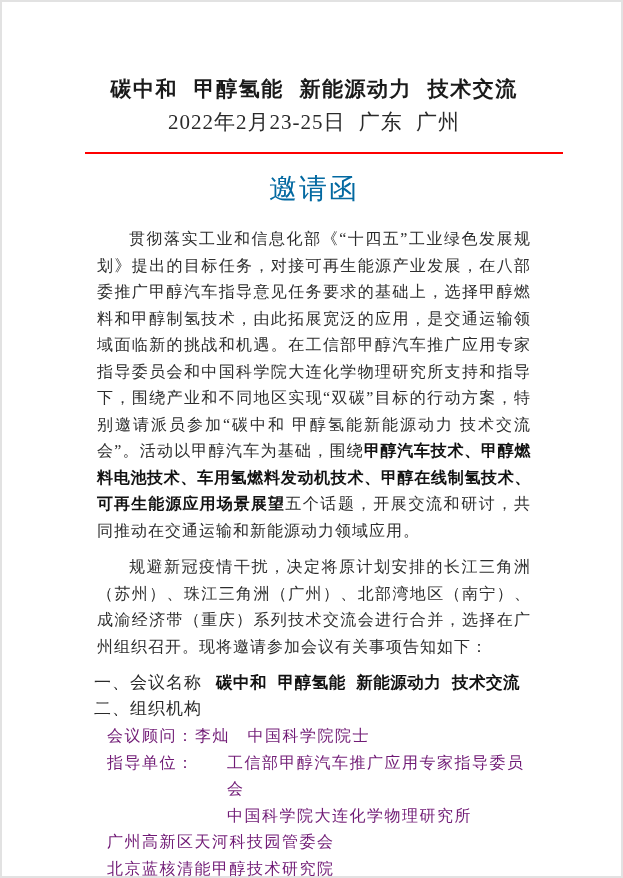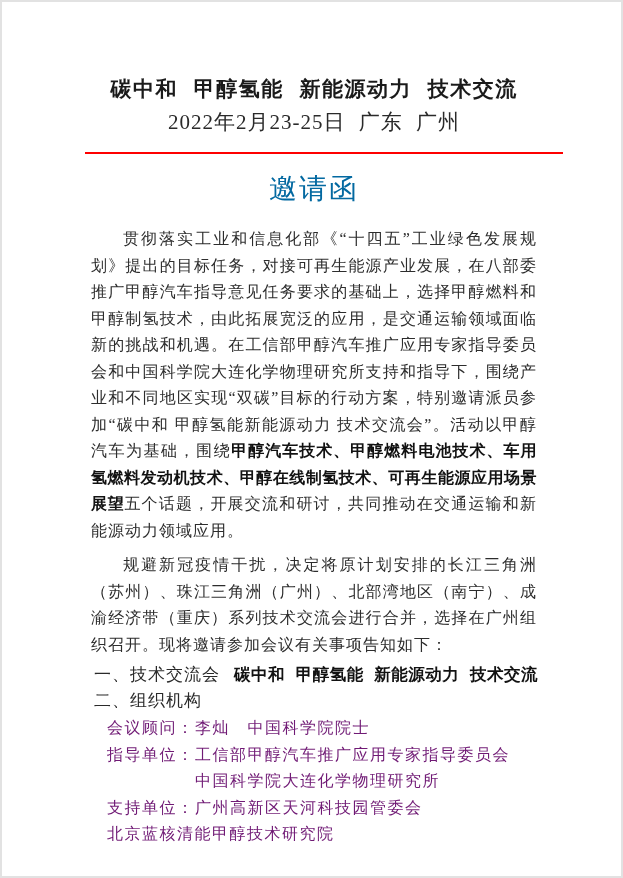--- a/index.html
+++ b/index.html
@@ -47,21 +47,21 @@
   }
   .letter-heading {
     margin: 16px 0 0 0;
     font-size: 28px;
     line-height: 38px;
     font-weight: 400;
     text-align: center;
     letter-spacing: 2px;
   }
   .body-par {
-    margin: 4px;
+    margin: 10px;
     font-size: 16px;
     line-height: 26.5px;
     letter-spacing: 1px;
     text-align: justify;
     text-indent: 2em;
     color: #2d2d2d;
   }
   .p1 { margin-top: 18px; }
   .p2 { margin-top: 8px; }
   .body-par b { color: #121212; letter-spacing: 0.5px; }
@@ -94,21 +94,21 @@
     font-size: 16px;
   }
   .org-row {
     display: flex;
     line-height: 26.5px;
     letter-spacing: 1.5px;
     color: #701a75;
   }
   .org-label { flex: 0 0 88px; white-space: nowrap; }
   .org-value { flex: 1; }
-  .org-value .line { display: block; }
+  .org-value .line { display: block; margin-left: 32px; }
 </style>
 </head>
 <body>
 
 <div class="sheet">
   <div class="content">
 
     <h1 class="doc-title">碳中和 甲醇氢能 新能源动力 技术交流</h1>
 
     <div class="doc-date">2022年2月23-25日 广东 广州</div>
@@ -116,41 +116,40 @@
     <hr class="red-rule" style="background: rgb(254, 0, 0);">
 
     <div class="letter-heading" style="color: #0369a1;">邀请函</div>
 
     <p class="body-par p1"><span>贯彻落实工业和信息化部《“十四五”工业绿色发展规划》提出的目标任务，对接可再生能源产业发展，在八部委推广甲醇汽车指导意见任务要求的基础上，选择甲醇燃料和甲醇制氢技术，由此拓展宽泛的应用，是交通运输领域面临新的挑战和机遇。在工信部甲醇汽车推广应用专家指导委员会和中国科学院大连化学物理研究所支持和指导下，围绕产业和不同地区实现“双碳”目标的行动方案，特别邀请派员参加“碳中和 甲醇氢能新能源动力 技术交流会”。活动以甲醇汽车为基础，围绕</span><b>甲醇汽车技术、甲醇燃料电池技术、车用氢燃料发动机技术、甲醇在线制氢技术、可再生能源应用场景展望</b><span>五个话题，开展交流和研讨，共同推动在交通运输和新能源动力领域应用。</span></p>
 
     <p class="body-par p2">规避新冠疫情干扰，决定将原计划安排的长江三角洲（苏州）、珠江三角洲（广州）、北部湾地区（南宁）、成渝经济带（重庆）系列技术交流会进行合并，选择在广州组织召开。现将邀请参加会议有关事项告知如下：</p>
 
     <div class="section-list">
       <div class="section-row">
-        <span class="section-label">一、技术交流会</span><span class="section-value">碳中和 甲醇氢能 新能源动力 技术交流</span>
+        <span class="section-label">一、会议名称</span><span class="section-value">碳中和 甲醇氢能 新能源动力 技术交流</span>
       </div>
       <div class="section-row">
         <span class="section-label">二、组织机构</span>
       </div>
     </div>
 
     <div class="org-block">
       <div class="org-row">
         <span class="org-label">会议顾问：</span>
         <span class="org-value">李灿　中国科学院院士</span>
       </div>
       <div class="org-row">
         <span class="org-label">指导单位：</span>
         <span class="org-value">
           <span class="line">工信部甲醇汽车推广应用专家指导委员会</span>
           <span class="line">中国科学院大连化学物理研究所</span>
         </span>
       </div>
       <div class="org-row">
-        <span class="org-label">支持单位：</span>
         <span class="org-value">广州高新区天河科技园管委会</span>
       </div>
       <div class="org-row">
         <span class="org-value">北京蓝核清能甲醇技术研究院</span>
       </div>
     </div>
 
   </div>
 </div>
 

